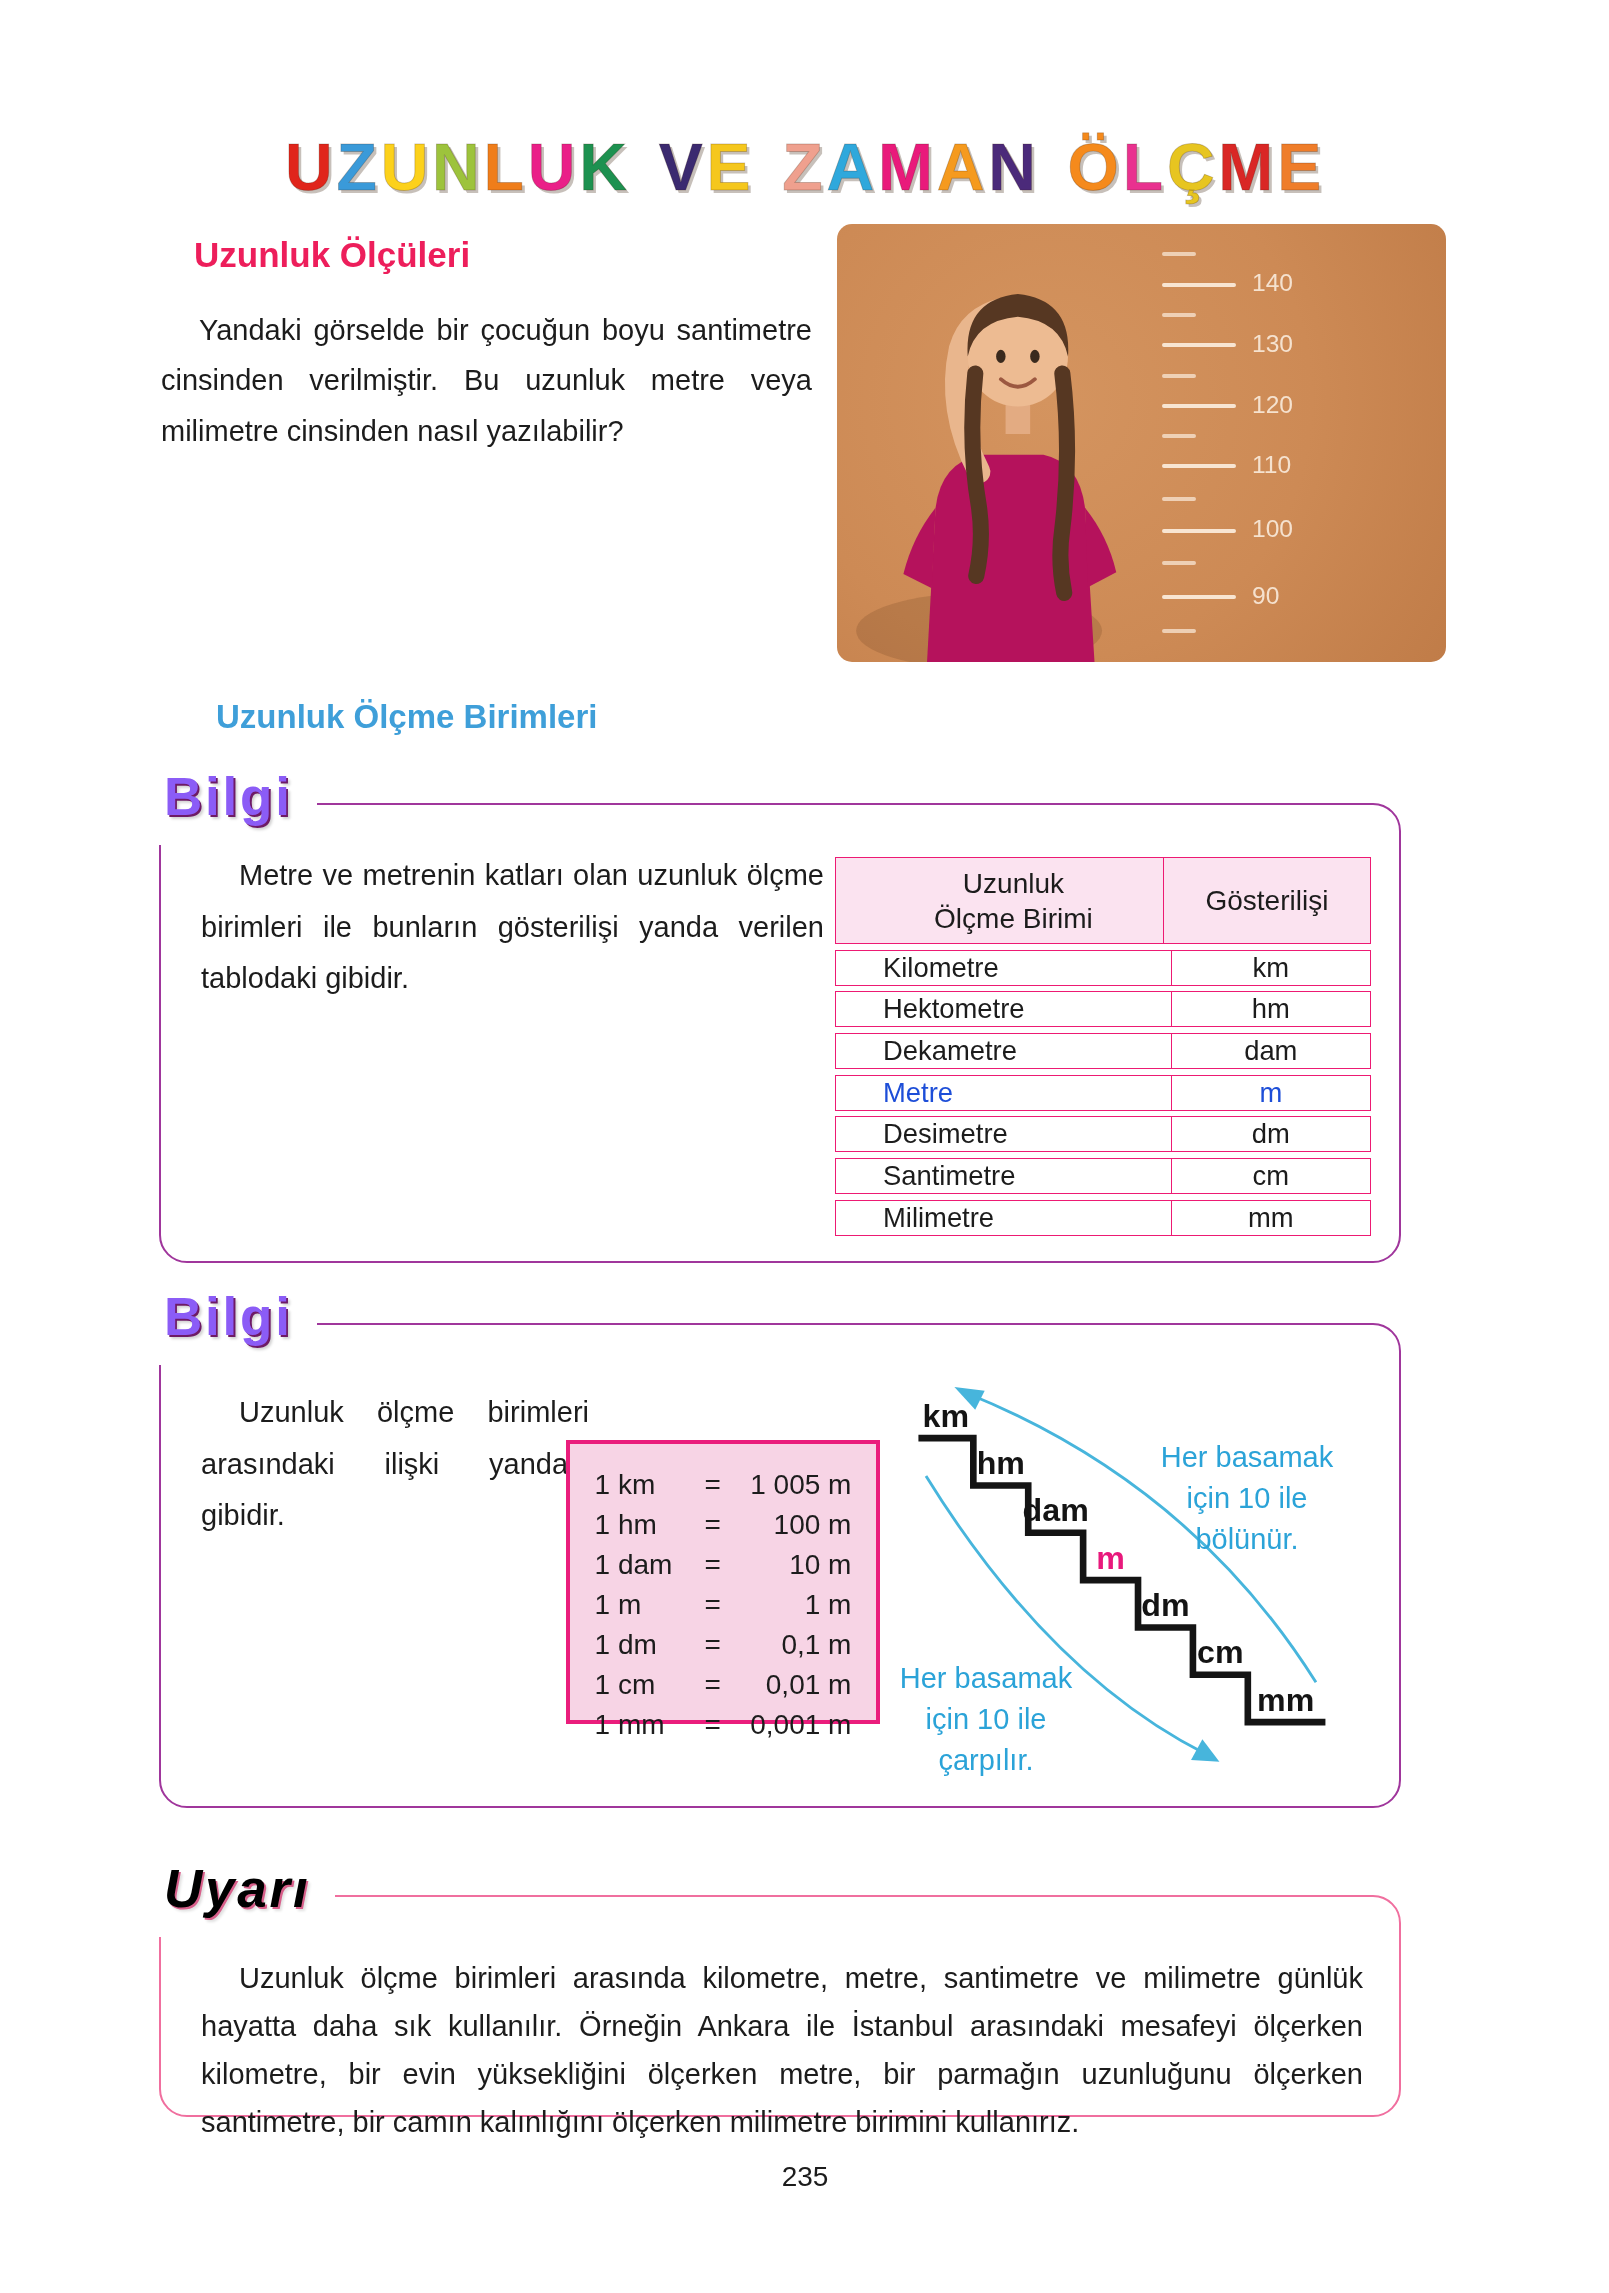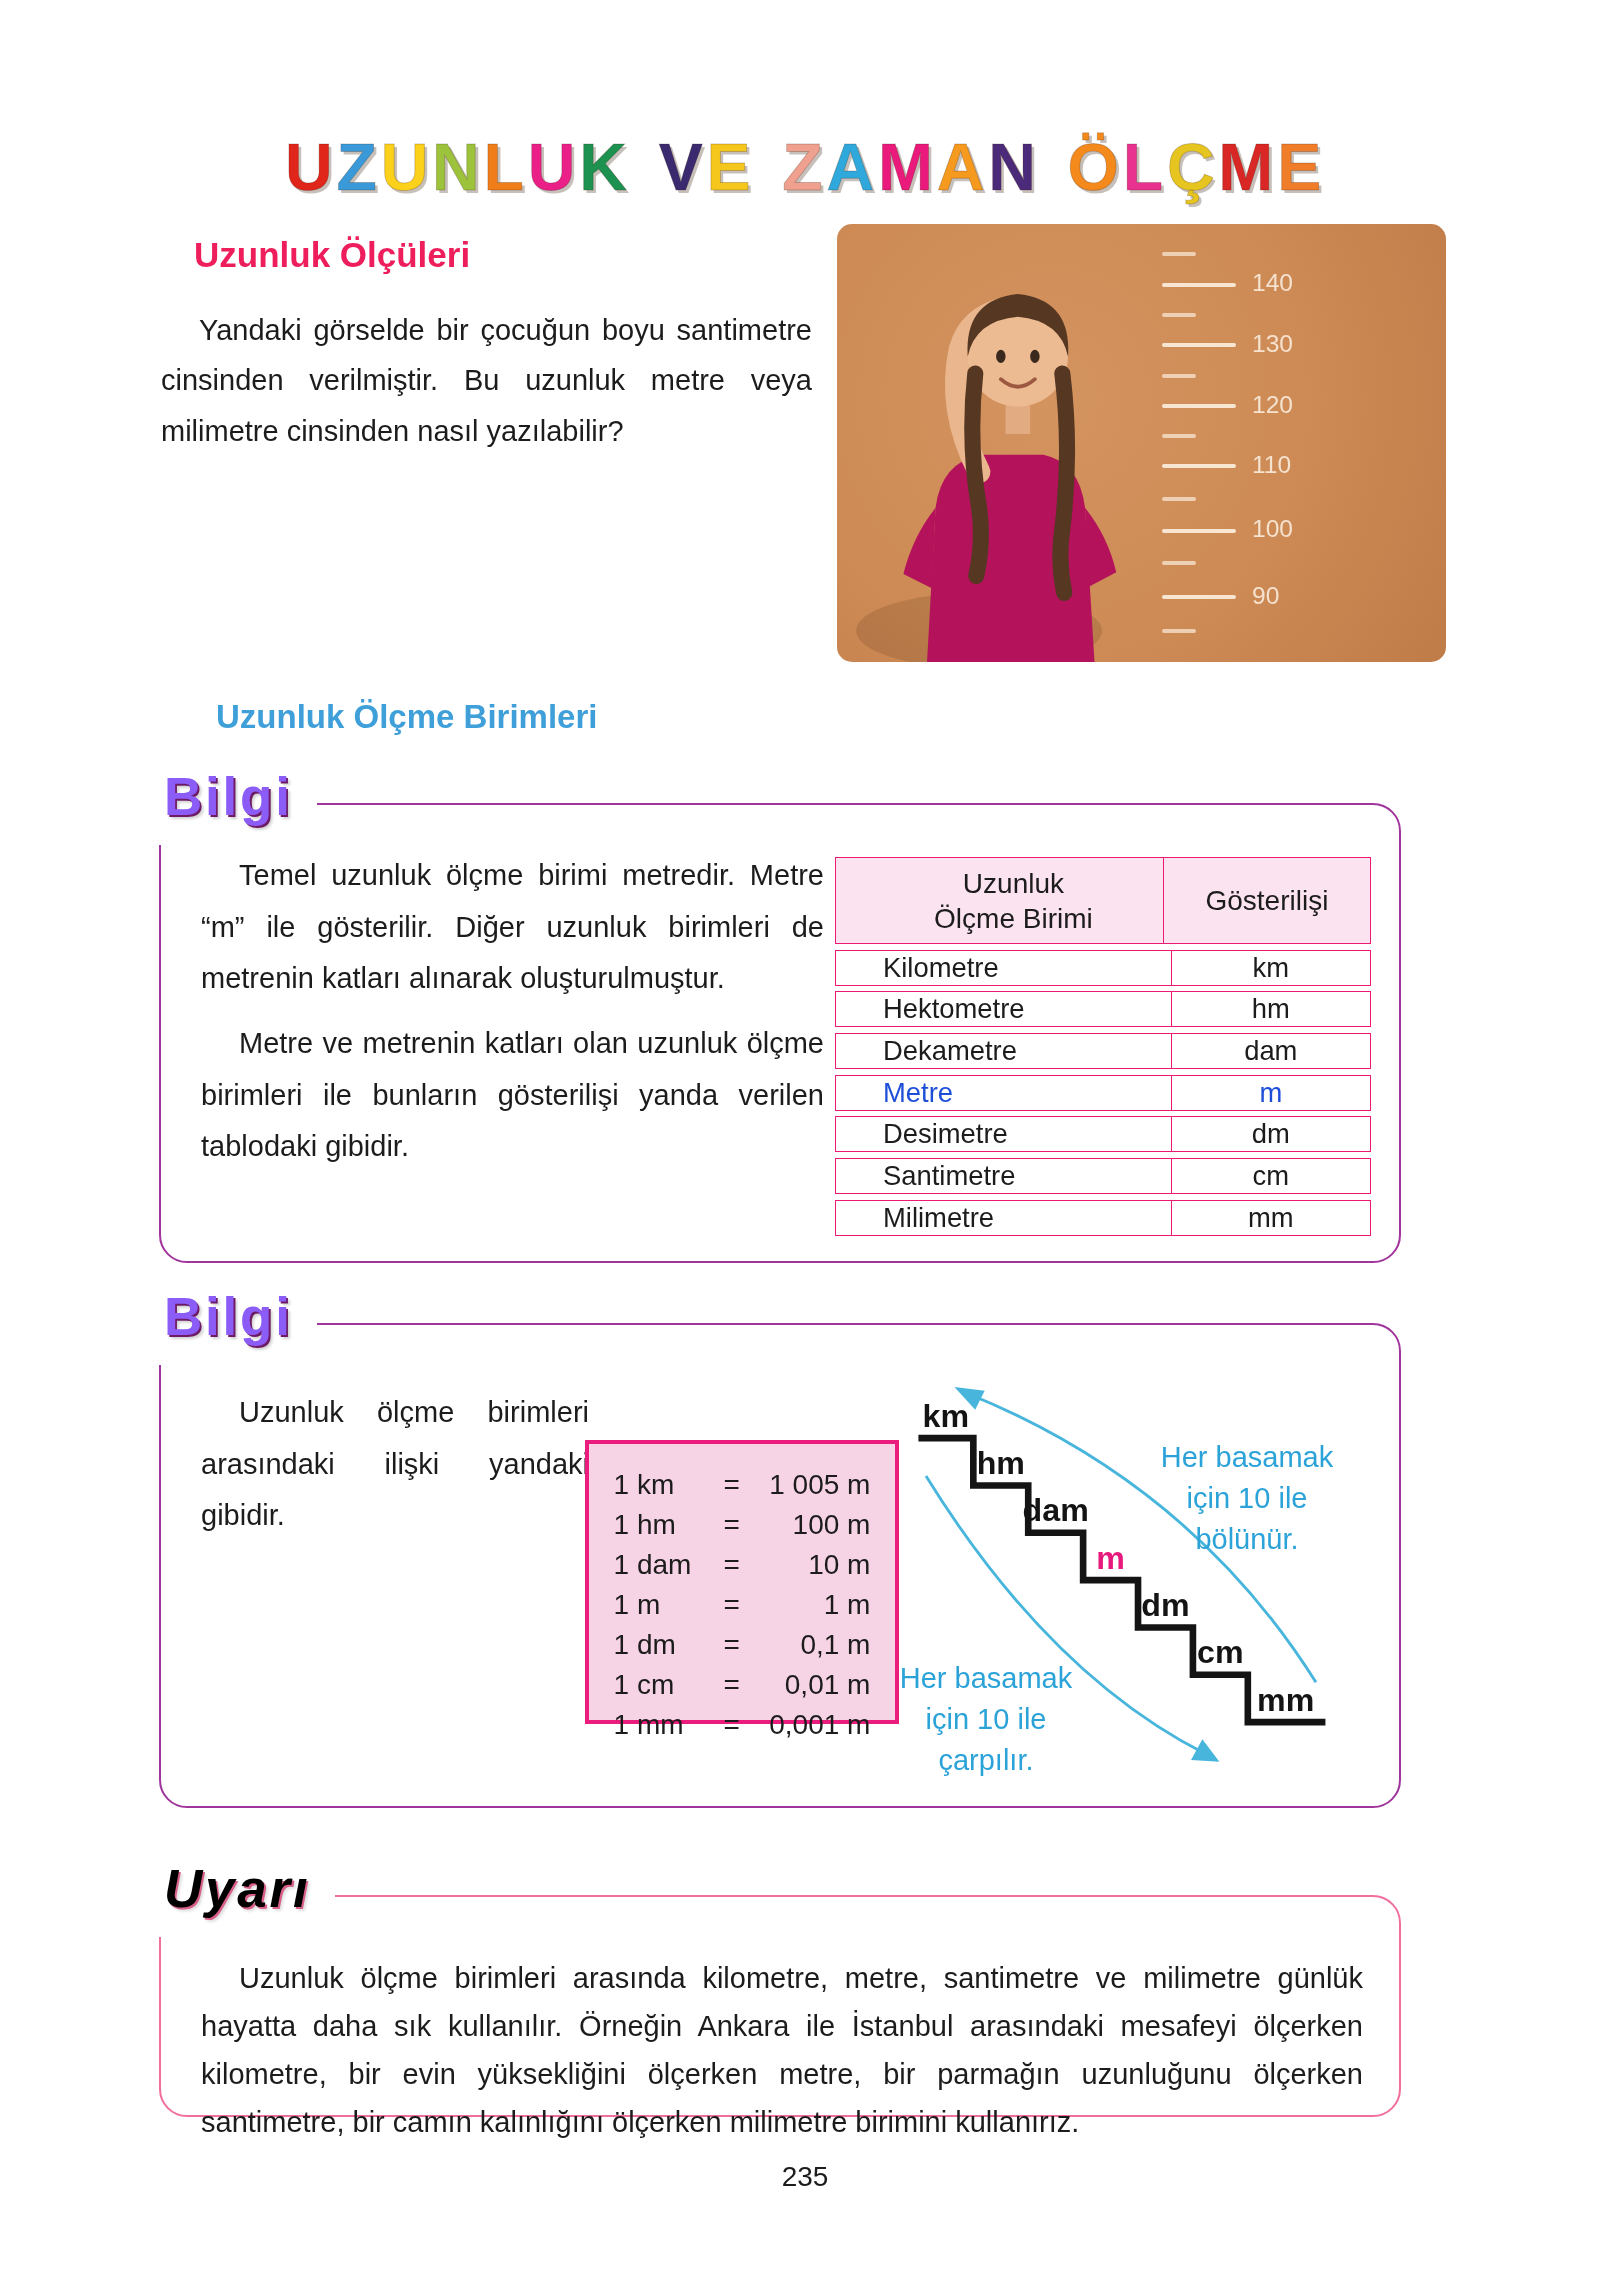--- a/index.html
+++ b/index.html
@@ -73,21 +73,21 @@
   .ut-row{height:36px;font-size:27.4px;}
   .ut-row .c1{display:flex;align-items:center;padding-left:19px;}
   .ut-row.hl{color:#1d4ed8;}
   .ut-head{font-size:28px;}
 
   
   .b2-text{position:absolute;left:40px;top:62px;width:388px;font-size:29px;line-height:1.78;text-align:justify;}
   .b2-text p{margin:0;text-indent:38px;}
   .conv-box{
     position:absolute;left:405px;top:115px;width:314px;height:284px;box-sizing:border-box;
-    background:#f7d4e5;border:4.7px solid #ea1d7c;padding:21px 24.6px;margin-left:19px;
+    background:#f7d4e5;border:4.7px solid #ea1d7c;padding:21px 24.6px;
   }
   .conv-row{display:flex;font-size:28px;line-height:40px;}
   .conv-row .u{width:102px;text-align:left;}
   .conv-row .e{width:32px;text-align:center;}
   .conv-row .v{flex:1;text-align:right;}
   .stairs-svg{position:absolute;left:746px;top:45px;}
   .note-blue{
     position:absolute;color:#2ba3d8;font-size:29px;line-height:1.42;
     text-align:center;white-space:pre-line;font-weight:normal;
   }
@@ -155,21 +155,20 @@
     <div class="rlabel" style="top:358px">90</div>
     <div class="mark short" style="top:405px"></div>
   </div>
 </div>
 
 <div class="h-blue">Uzunluk Ölçme Birimleri</div>
 
 <div class="note-box purple" style="left:159px;top:803px;width:1238px;height:456px;">
   <div class="note-label bilgi">Bilgi</div>
   <div class="b1-text">
-    <p>Temel uzunluk ölçme birimi metredir. Metre “m” ile gösterilir. Diğer uzunluk birimleri de metrenin katları alınarak oluşturulmuştur.</p>
     <p>Metre ve metrenin katları olan uzunluk ölçme birimleri ile bunların gösterilişi yanda verilen tablodaki gibidir.</p>
   </div>
   <div class="unit-table">
     <div class="ut-head">
       <div class="c1">Uzunluk
 Ölçme Birimi</div>
       <div class="c2">Gösterilişi</div>
     </div>
     <div class="ut-row">
       <div class="c1">Kilometre</div>

